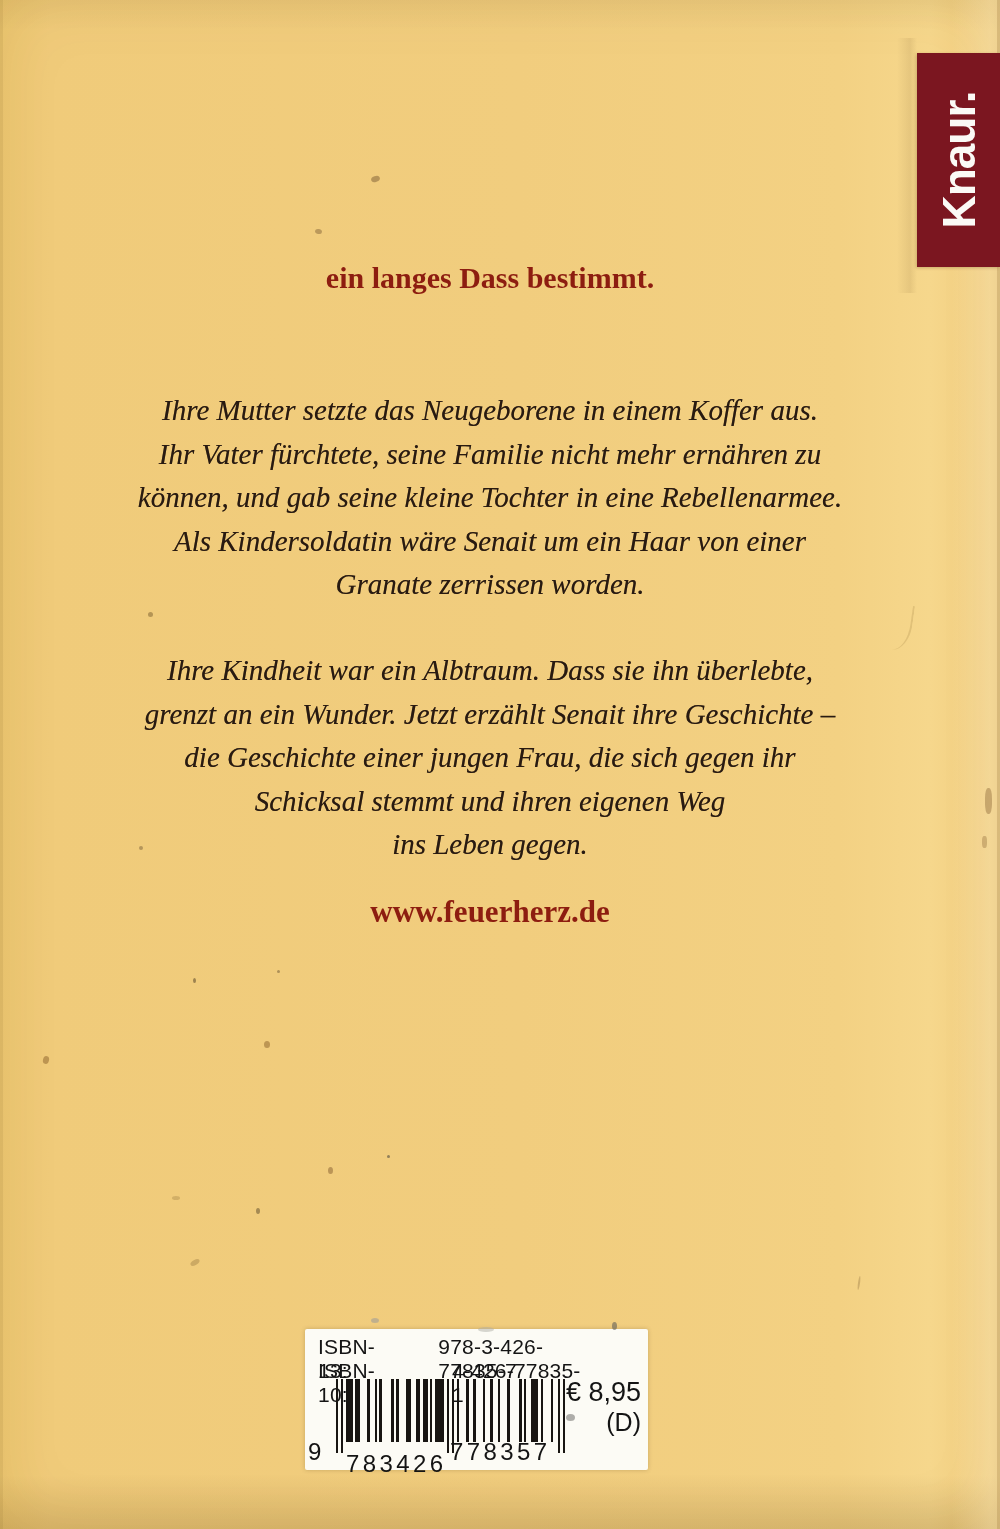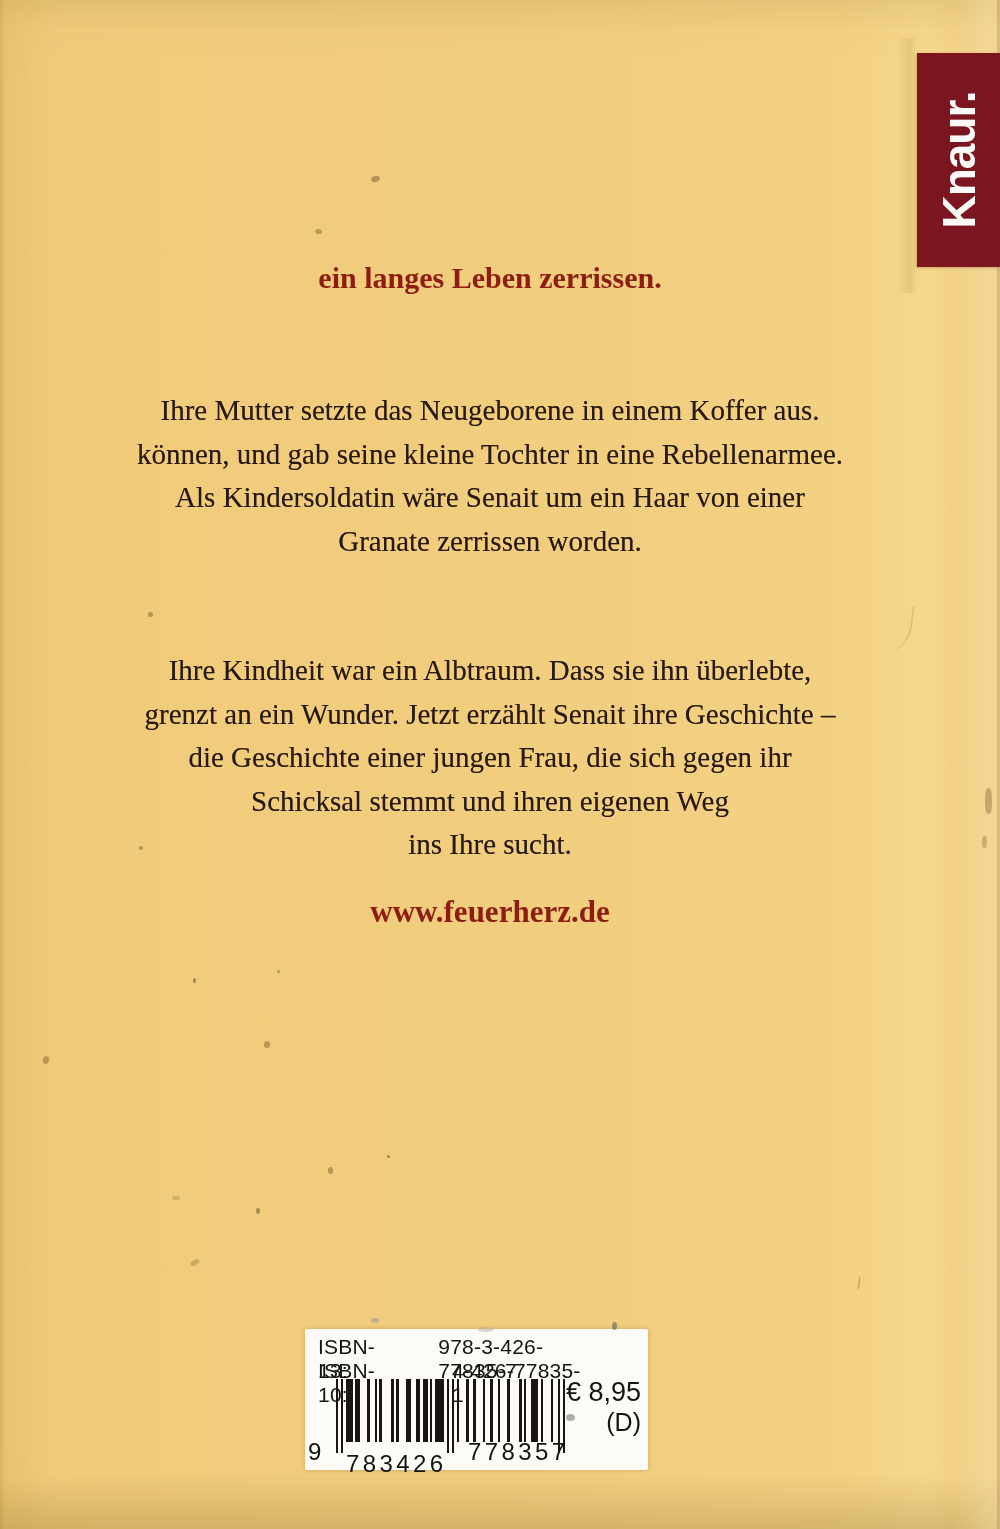--- a/index.html
+++ b/index.html
@@ -20,40 +20,40 @@
   }
   .logo-text{
     position:absolute;left:50%;top:50%;
     transform:translate(-50%,-50%) rotate(-90deg);
     font-family:"Liberation Sans","DejaVu Sans",sans-serif;
     font-weight:bold;font-size:46px;letter-spacing:-1px;color:#fbfaf6;white-space:nowrap;
   }
   
   .center-col{position:absolute;left:0;width:980px;text-align:center;}
   .headline{top:256px;font-weight:bold;font-size:30px;line-height:44px;color:var(--headline-red);}
-  .para{font-size:29px;line-height:43.5px;color:var(--body-text);text-shadow:0 0 0.5px rgba(40,26,17,0.55);}
+  .para{font-size:29px;line-height:43.5px;color:var(--body-text);text-shadow:0 0 0.5px rgba(40,26,17,0.55);font-style:italic;}
   .p1{top:389px;}
   .p2{top:649px;}
   .site{top:894px;font-weight:bold;font-size:31px;color:var(--headline-red);}
   
   .label{
     position:absolute;left:305px;top:1329px;width:343px;height:141px;
     background:var(--label-white);border-radius:2px;
     box-shadow:0 0 4px rgba(100,75,35,0.30);
     font-family:"Liberation Sans","DejaVu Sans",sans-serif;color:#141414;
   }
   .isbn-row{position:absolute;left:13px;width:273px;display:flex;justify-content:space-between;font-size:21px;line-height:24px;letter-spacing:0.2px;gap:48px;}
   .r1{top:6px}
   .r2{top:30px}
   .barcode{position:absolute;left:31px;top:50px;width:229px;height:74px;}
   .bar{position:absolute;top:0;background:var(--barcode-black);}
   .bc-digit{position:absolute;font-size:24px;line-height:24px;color:#141414;}
   .bc-9{left:3px;top:111px;}
   .bc-g1{left:41px;top:123px;letter-spacing:3.4px;}
-  .bc-g2{left:163px;top:111px;letter-spacing:3.4px;}
+  .bc-g2{left:145px;top:111px;letter-spacing:3.4px;}
   .price{position:absolute;right:7px;top:48px;font-size:27px;}
   .country{position:absolute;right:7px;top:79px;font-size:25px;}
   
   .footer{
     position:absolute;left:0;top:1476px;width:952px;text-align:center;
     font-family:"Liberation Sans","DejaVu Sans",sans-serif;font-weight:bold;
     font-size:38px;letter-spacing:2px;color:var(--footer-cream);
     opacity:0.82;text-shadow:0 0 3px rgba(252,243,214,0.55);
   }
   
@@ -74,36 +74,37 @@
   <div class="shade right-edge"></div>
   <div class="shade left-edge"></div>
   <div class="shade spine-shade"></div>
   <div class="shade crease"></div>
 
   <div class="logo">
     <span class="logo-text">Knaur.</span>
   </div>
 
   <div class="center-col headline">
-    <div>ein langes Leben zerrissen.</div>
+    <div>ein langes Dass bestimmt.</div>
   </div>
 
   <div class="center-col para p1">
     <div>Ihre Mutter setzte das Neugeborene in einem Koffer aus.</div>
+    <div>Ihr Vater fürchtete, seine Familie nicht mehr ernähren zu</div>
     <div>können, und gab seine kleine Tochter in eine Rebellenarmee.</div>
     <div>Als Kindersoldatin wäre Senait um ein Haar von einer</div>
     <div>Granate zerrissen worden.</div>
   </div>
 
   <div class="center-col para p2">
     <div>Ihre Kindheit war ein Albtraum. Dass sie ihn überlebte,</div>
     <div>grenzt an ein Wunder. Jetzt erzählt Senait ihre Geschichte –</div>
     <div>die Geschichte einer jungen Frau, die sich gegen ihr</div>
     <div>Schicksal stemmt und ihren eigenen Weg</div>
-    <div>ins Ihre sucht.</div>
+    <div>ins Leben gegen.</div>
   </div>
 
   <div class="center-col site">www.feuerherz.de</div>
 
   <div class="label">
     <div class="isbn-row r1">
       <span>ISBN-13:</span>
       <span>978-3-426-77835-7</span>
     </div>
     <div class="isbn-row r2">

